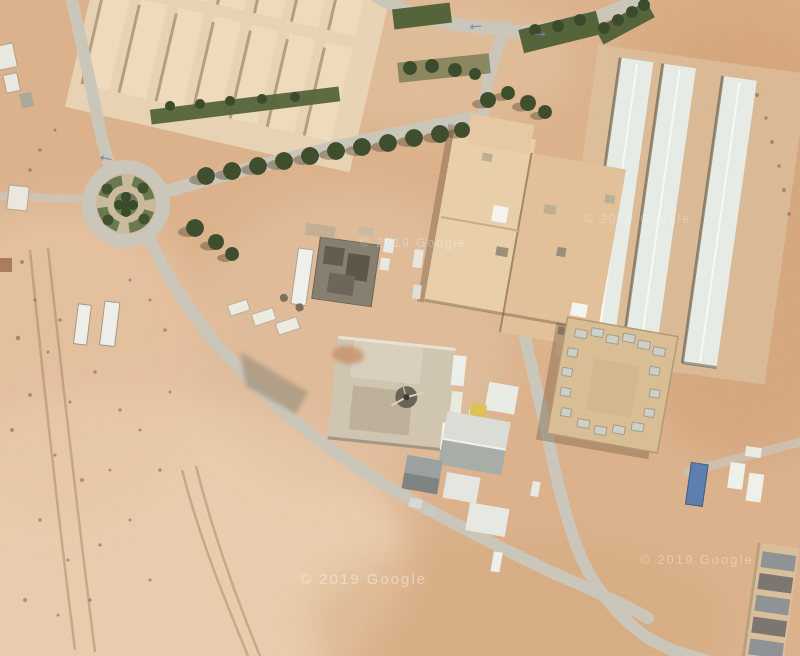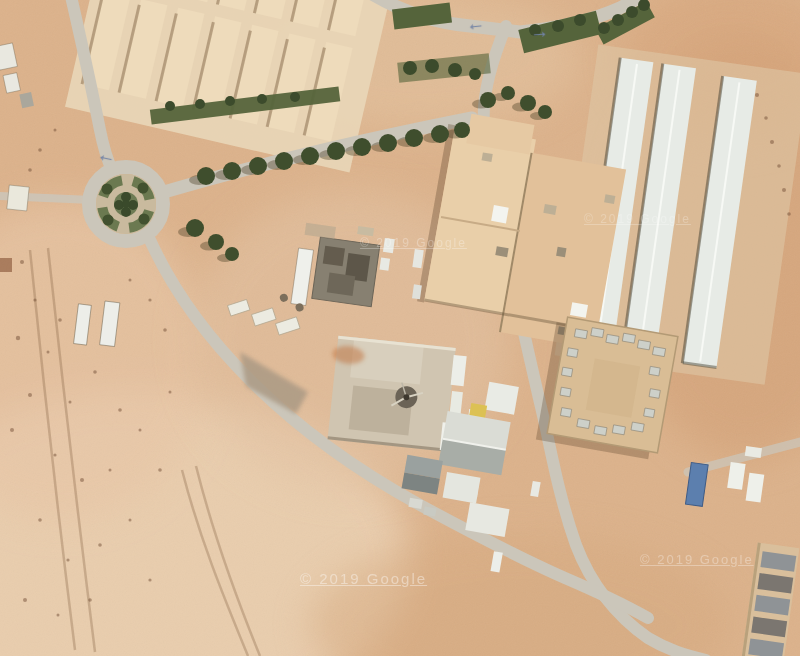--- a/index.html
+++ b/index.html
@@ -5,21 +5,20 @@
   html,body{margin:0;padding:0;background:#222;}
   #stage{
     position:relative;width:800px;height:656px;overflow:hidden;
     font-family:"Liberation Sans",sans-serif;
   }
   #stage svg{position:absolute;left:0;top:0;filter:blur(0.45px);}
   .wm{
     position:absolute;color:rgba(255,255,255,0.40);letter-spacing:2px;
     filter:blur(0.5px);white-space:nowrap;pointer-events:none;
     font-family:"Liberation Sans",sans-serif;
-    text-decoration:underline;
   }
   .wm1{left:300px;top:570px;font-size:15px;}
   .wm2{left:640px;top:552px;font-size:13px;opacity:.8;}
   .wm3{left:360px;top:236px;font-size:12px;opacity:.7;}
   .wm4{left:584px;top:212px;font-size:12px;opacity:.6;}
   .dir-arrow{
     position:absolute;color:#7587a9;font-weight:bold;font-size:19px;
     text-shadow:0 0 1px rgba(90,105,140,.8);filter:blur(.3px);
   }
   .arrow-rb{left:97px;top:145px;transform:rotate(12deg);}

